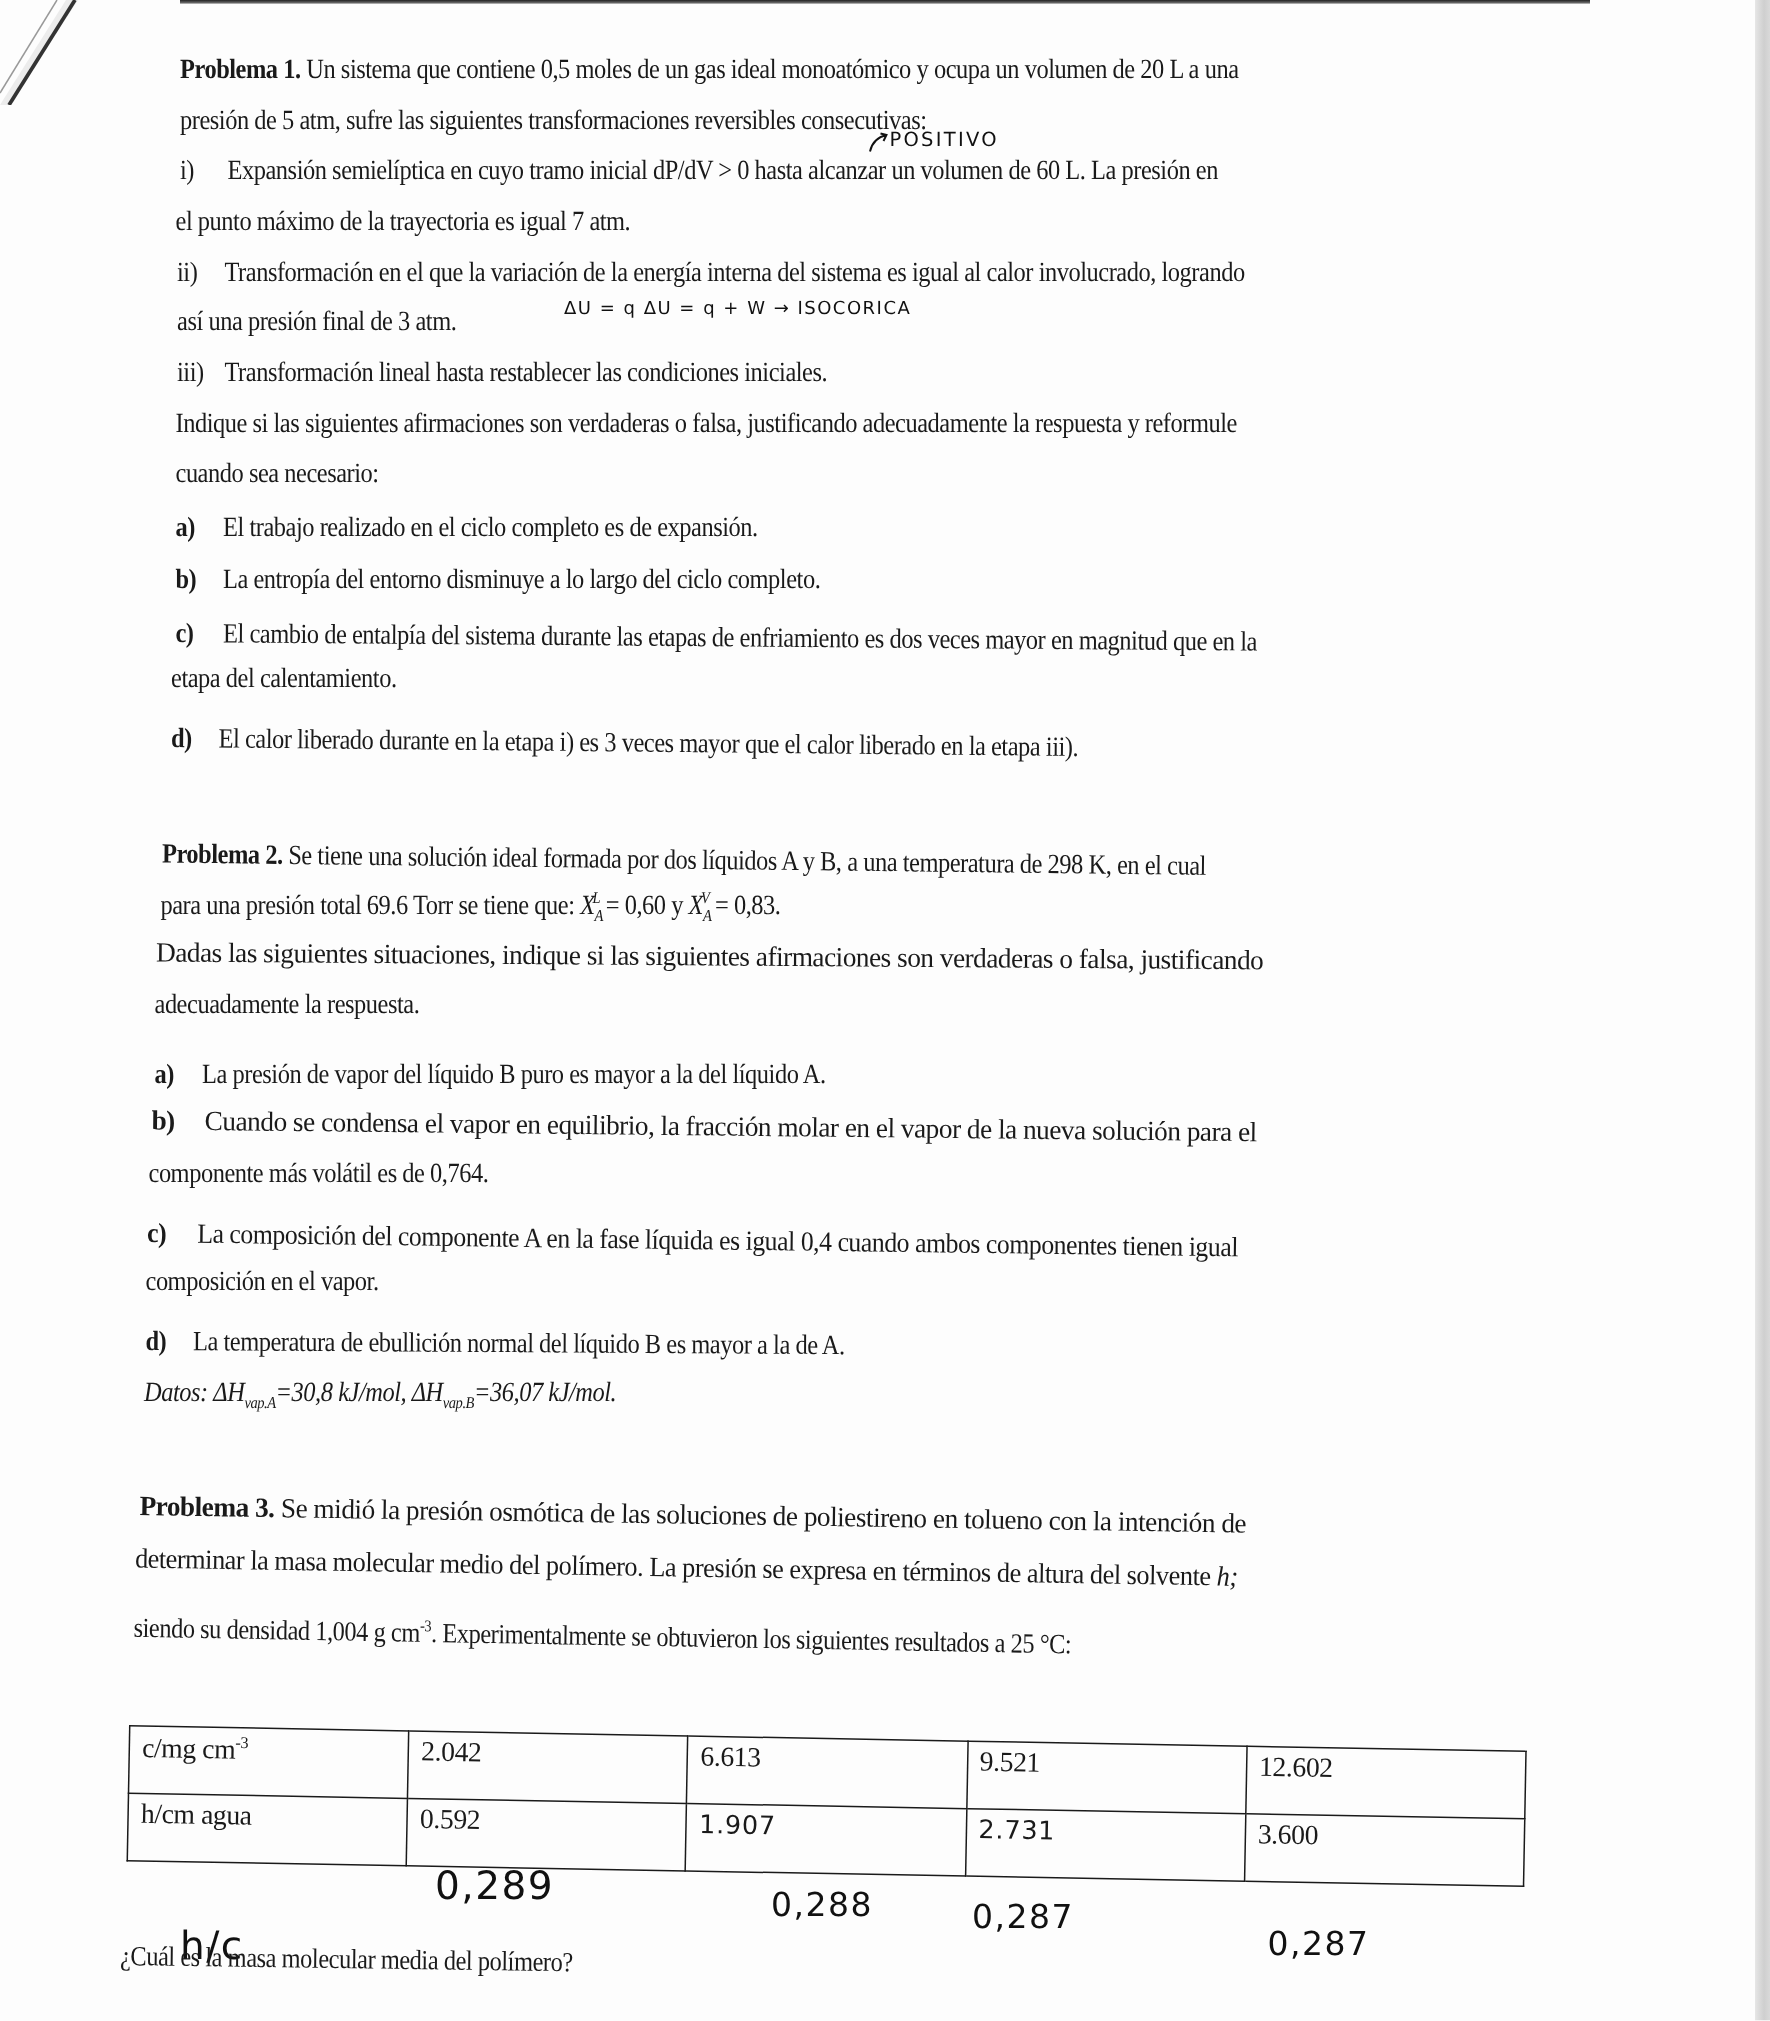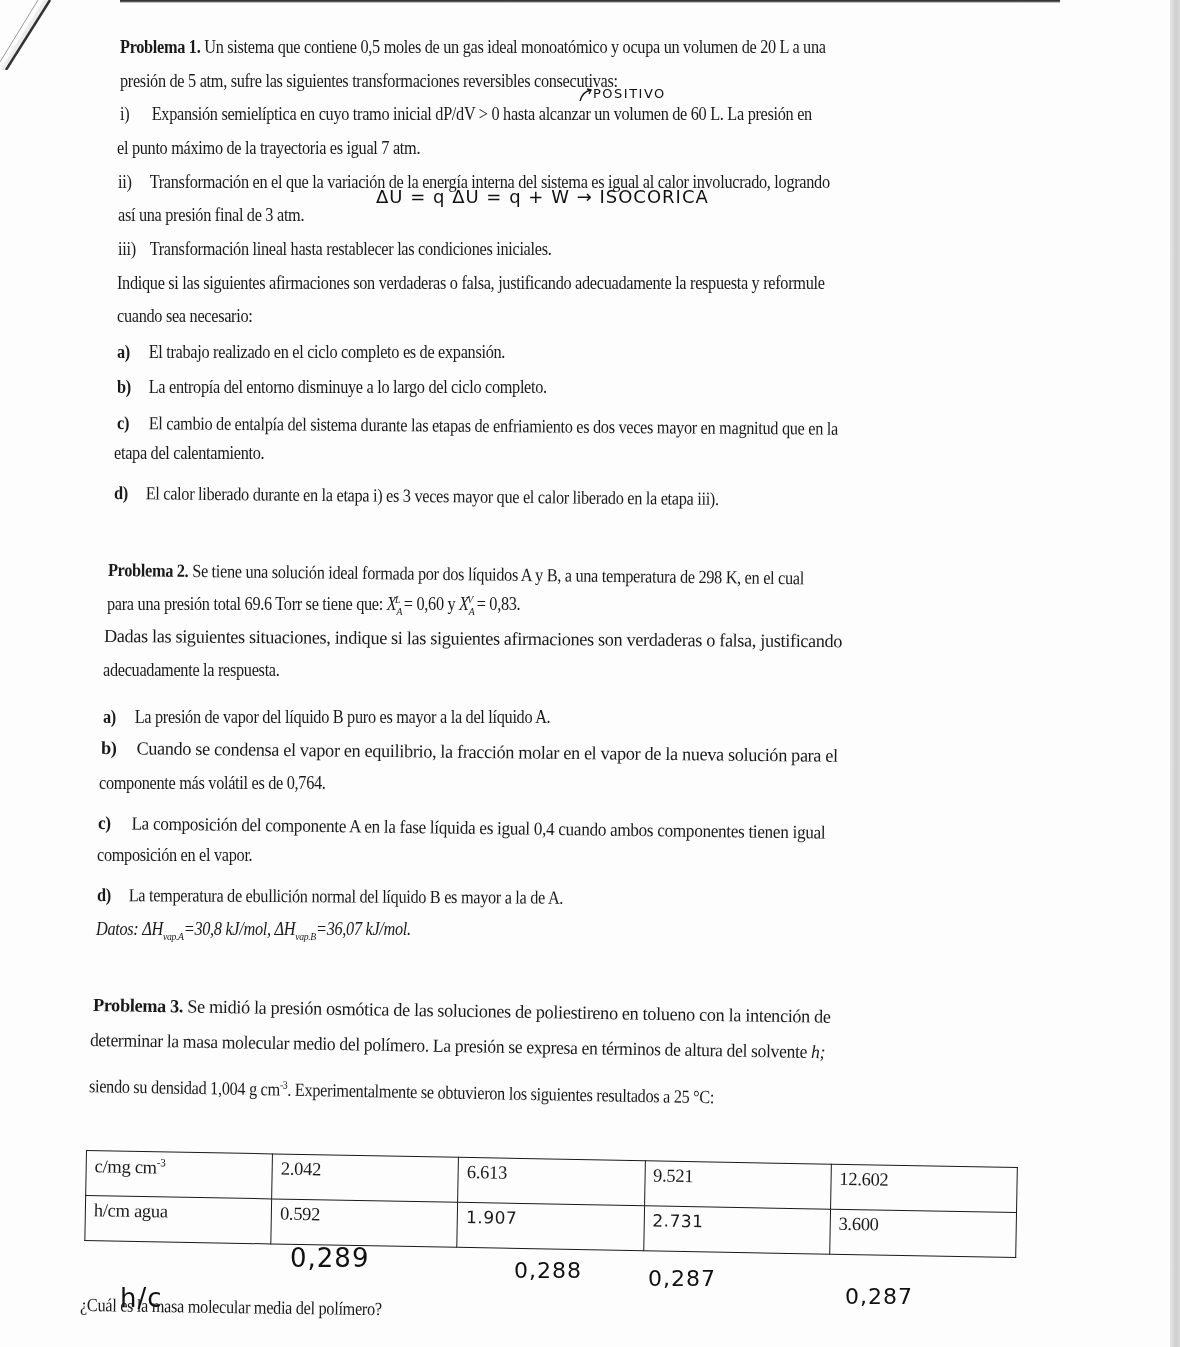--- a/index.html
+++ b/index.html
@@ -90,21 +90,21 @@
 
     <div class="ln condensed" style="left:120px;top:104px;">
       <span class="lbl">i)</span><span>Expansión semielíptica en cuyo tramo inicial dP/dV &gt; 0 hasta alcanzar un volumen de 60 L. La presión en</span>
     </div>
     <div class="ln condensed" style="left:117px;top:138px;">el punto máximo de la trayectoria es igual 7 atm.</div>
 
     <div class="ln condensed" style="left:118px;top:172px;">
       <span class="lbl">ii)</span><span>Transformación en el que la variación de la energía interna del sistema es igual al calor involucrado, logrando</span>
     </div>
     <div class="ln condensed" style="left:118px;top:205px;">así una presión final de 3 atm.</div>
-    <div class="hw" style="left:376px;top:186px;font-size:18px;">ΔU = q    ΔU = q + W  →  ISOCORICA</div>
+    <div class="hw" style="left:376px;top:198px;font-size:12px;">ΔU = q    ΔU = q + W  →  ISOCORICA</div>
 
     <div class="ln condensed" style="left:118px;top:239px;">
       <span class="lbl">iii)</span><span>Transformación lineal hasta restablecer las condiciones iniciales.</span>
     </div>
 
     <div class="ln condensed" style="left:117px;top:273px;">Indique si las siguientes afirmaciones son verdaderas o falsa, justificando adecuadamente la respuesta y reformule</div>
     <div class="ln condensed" style="left:117px;top:306px;">cuando sea necesario:</div>
 
     <div class="ln condensed" style="left:117px;top:342px;">
       <span class="lbl b">a)</span><span>El trabajo realizado en el ciclo completo es de expansión.</span>

